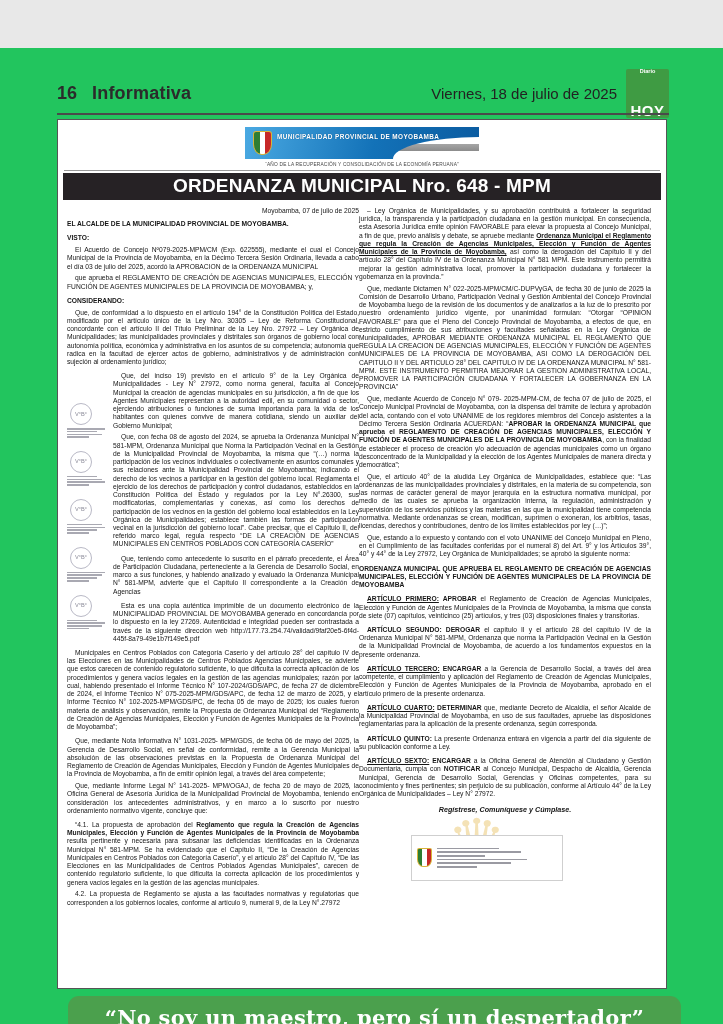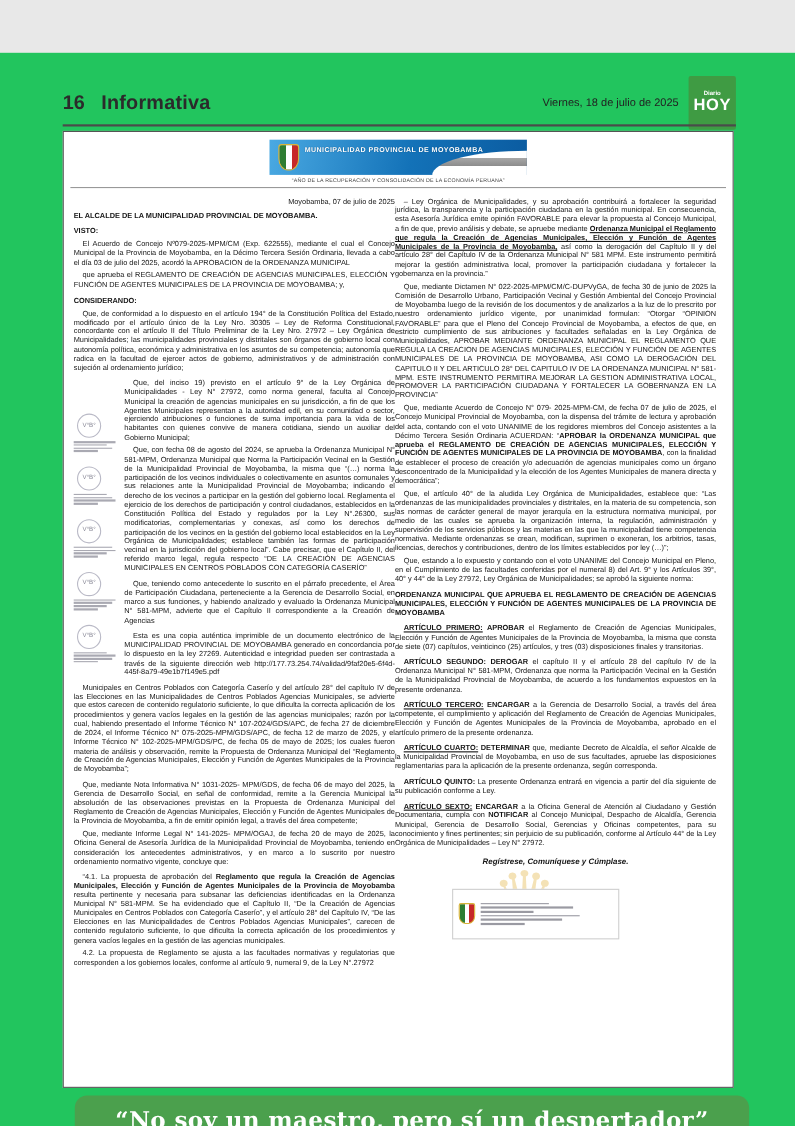--- a/index.html
+++ b/index.html
@@ -4,23 +4,23 @@
 <style>
   html,body{margin:0;padding:0;background:#e8e8e8;}
   .page{position:relative;width:723px;height:1024px;background:#22c55e;overflow:hidden;
         font-family:"Liberation Sans",sans-serif;color:#111;margin-top:48px;}
 
   
   .np-header{position:absolute;left:57px;right:54px;top:27px;height:36px;display:flex;align-items:center;}
   .pg-num{font-size:18px;font-weight:bold;color:#2b2b2b;}
   .section-title{font-size:18px;font-weight:bold;color:#2b2b2b;margin-left:15px;letter-spacing:.2px;}
   .np-spacer{flex:1;}
-  .np-date{font-size:10px;color:#222;margin-right:9px;}
+  .np-date{font-size:15px;color:#222;margin-right:9px;}
   .hoy-logo{width:43px;height:49px;background:#3f9b43;border-radius:2px;display:flex;flex-direction:column;
-            align-items:center;justify-content:center;line-height:1;}
+            align-items:center;justify-content:space-between;line-height:1;}
   .hoy-top{color:#fff;font-size:5.5px;font-weight:bold;}
   .hoy-main{color:#fff;font-size:15px;font-weight:bold;letter-spacing:.5px;}
   .np-rule{position:absolute;left:57px;right:54px;top:65px;border-top:2px solid #4a4a4a;}
 
   
   .doc{position:absolute;left:57px;top:71px;width:610px;height:870px;border:1px solid #555;
        background:#fff;overflow:hidden;box-sizing:border-box;}
 
   
   .banner-wrap{margin:7px auto 0;width:234px;height:32px;position:relative;}
@@ -102,20 +102,21 @@
 
     <div class="banner-wrap">
       <div class="banner-blue"></div>
       <div class="banner-swoosh"></div>
       <div class="shield"></div>
       <div class="banner-text">MUNICIPALIDAD PROVINCIAL DE MOYOBAMBA</div>
     </div>
     <div class="motto">“AÑO DE LA RECUPERACIÓN Y CONSOLIDACIÓN DE LA ECONOMÍA PERUANA”</div>
     <div class="doc-rule"></div>
 
+    <div class="title-bar">ORDENANZA MUNICIPAL Nro. 648 - MPM</div>
 
     <div class="cols">
 
       <div class="col">
         <div class="stamp-rail">
           <div class="stamp">
             <div class="vb-circle">V°B°</div>
             <div class="stamp-lines">
                 <div class="sl1"></div>
                 <div class="sl2"></div>

